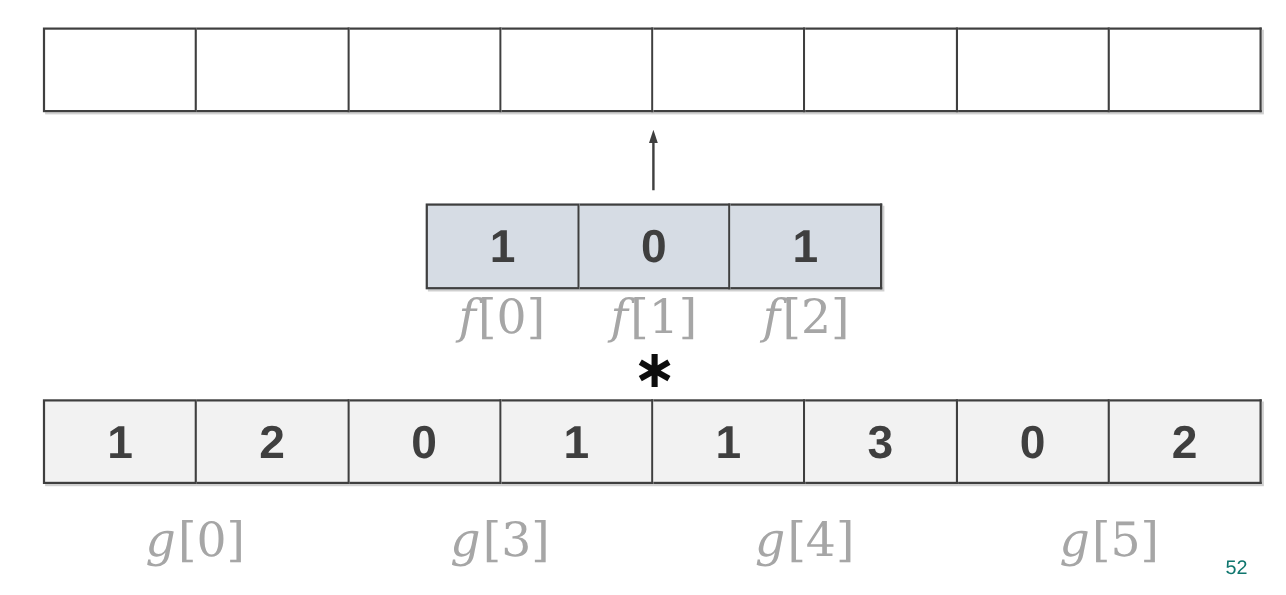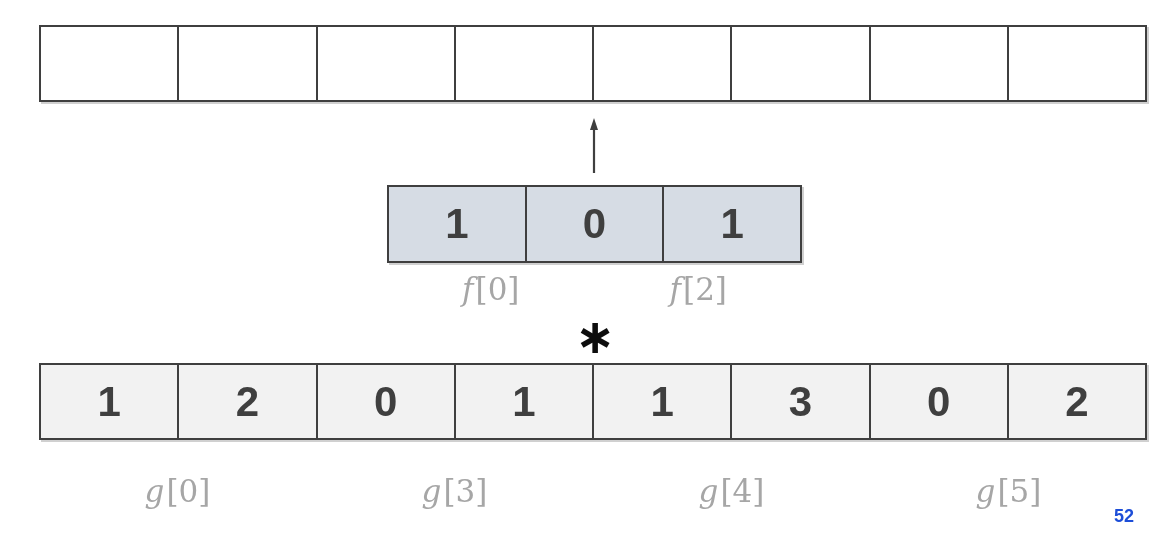--- a/index.html
+++ b/index.html
@@ -40,21 +40,21 @@
   .f-array .cell { background: #d6dce4; }
 
   .g-array { left: 39px; top: 363px; width: 1108px; height: 77px; }
   .g-array .cell { background: #f2f2f2; }
 
   
   .labels {
     position: absolute;
     display: flex;
     font-family: "DejaVu Serif", serif;
-    font-size: 31px;
+    font-size: 43px;
     color: #a6a6a6;
     line-height: 38px;
     justify-content: space-between;
   }
   .labels .lbl { flex: 1; text-align: center; white-space: nowrap; }
   .labels .sym { font-style: italic; padding-right: 2px; }
 
   .f-labels { left: 387px; top: 270px; width: 415px; }
   .g-labels { left: 39px;  top: 472px; width: 1108px; }
 
@@ -77,22 +77,21 @@
     left: 586px;
     top: 117px;
   }
 
   
   .page-number {
     position: absolute;
     left: 1114px;
     top: 506px;
     font-size: 18px;
-    color: #1d4ed8;
-    font-weight: bold;
+    color: #0f766e;
   }
 </style>
 </head>
 <body>
 
 <div class="canvas">
 
   <div class="array result-array">
     <div class="cell"></div>
     <div class="cell"></div>
@@ -110,20 +109,21 @@
   </svg>
 
   <div class="array f-array">
     <div class="cell">1</div>
     <div class="cell">0</div>
     <div class="cell">1</div>
   </div>
 
   <div class="labels f-labels">
     <span class="lbl"><span class="sym">f</span><span>[0]</span></span>
+    <span class="lbl"><span class="sym">f</span><span>[1]</span></span>
     <span class="lbl"><span class="sym">f</span><span>[2]</span></span>
   </div>
 
   <div class="op">∗</div>
 
   <div class="array g-array">
     <div class="cell">1</div>
     <div class="cell">2</div>
     <div class="cell">0</div>
     <div class="cell">1</div>

